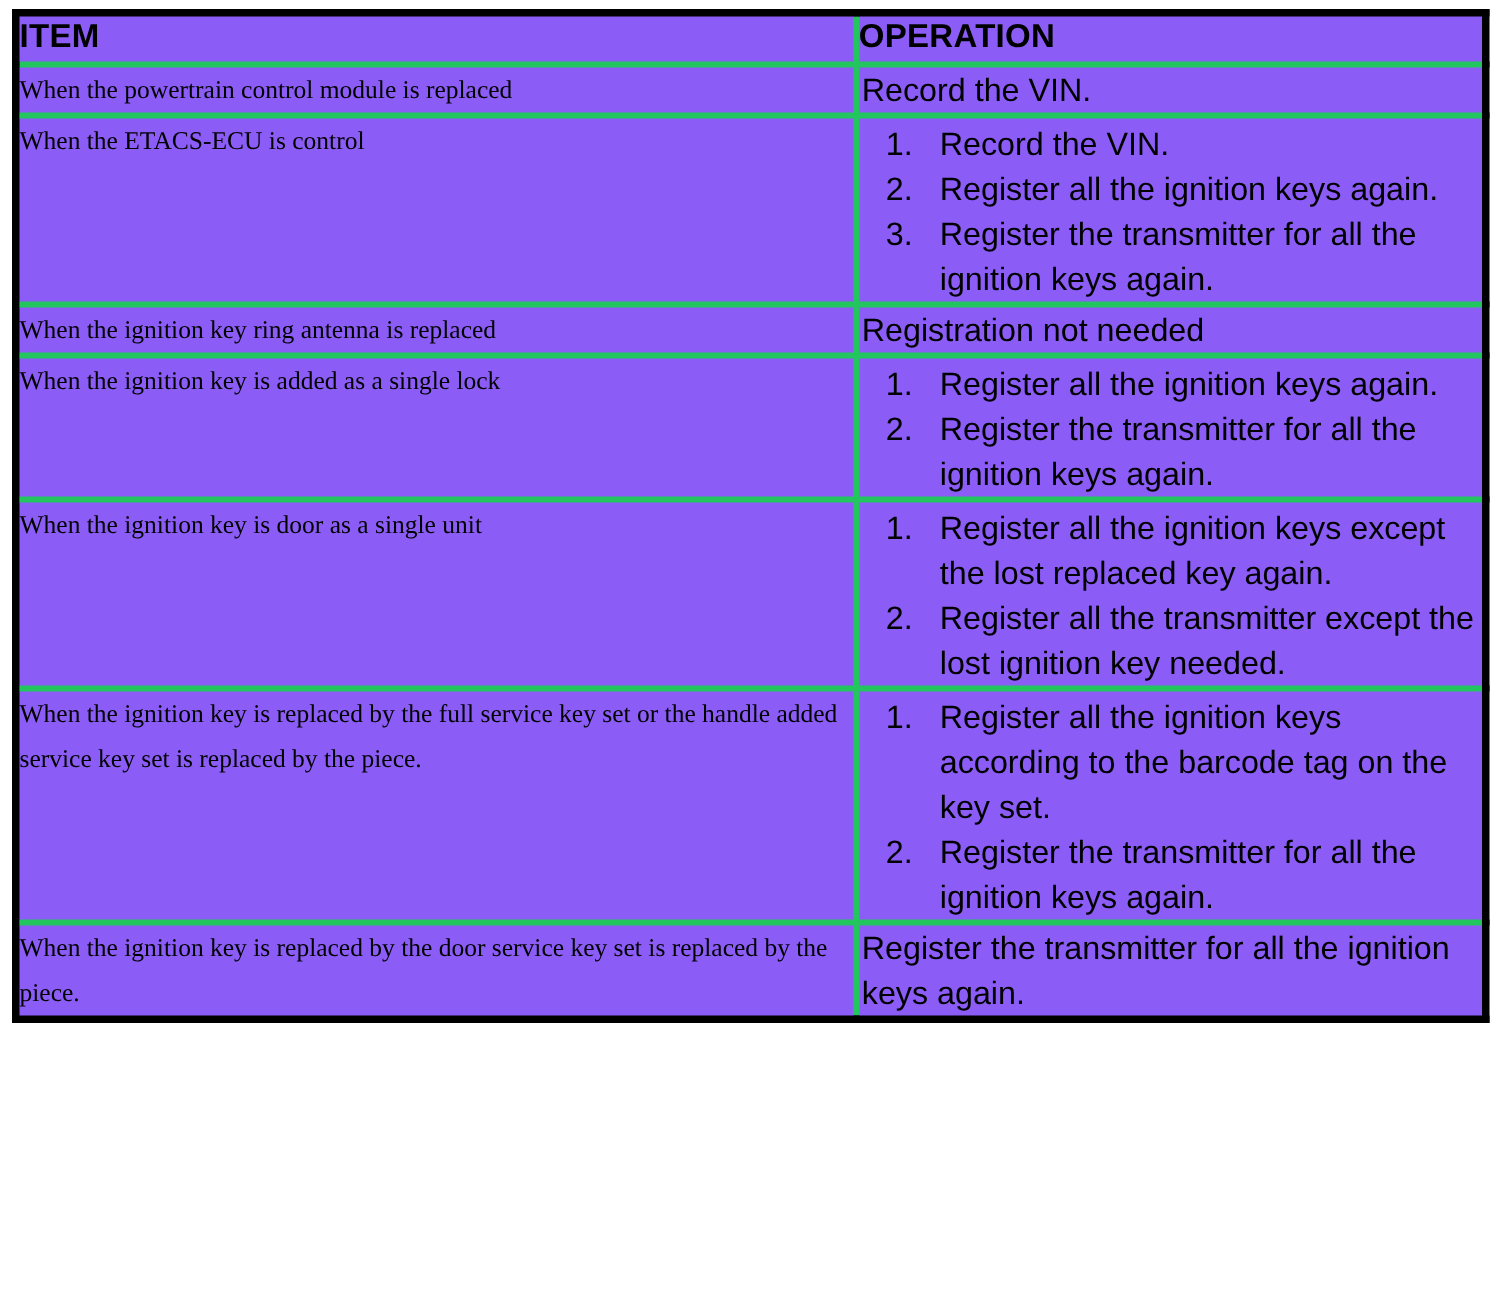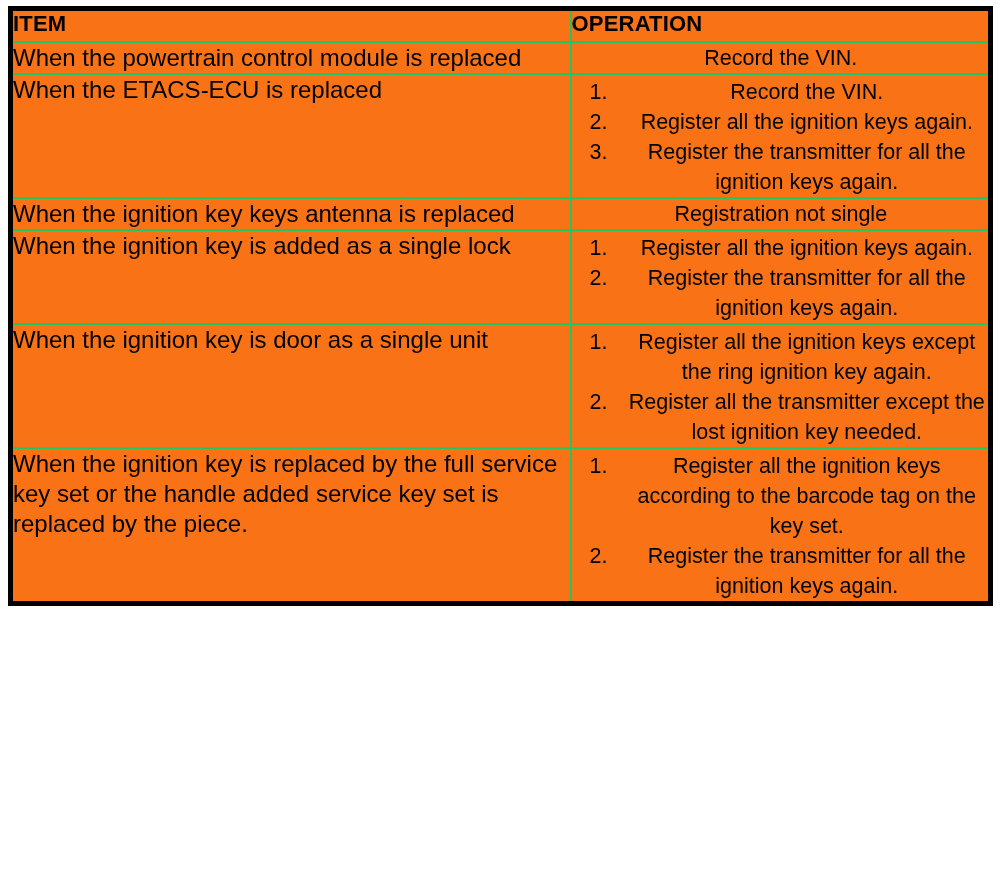--- a/index.html
+++ b/index.html
@@ -32,24 +32,24 @@
     table-layout: fixed;
     background: #ffffff;
     border: 5px solid #000000;
   }
 
   .spec-table col.col-item      { width: 560px; }
   .spec-table col.col-operation { width: 420px; }
 
   .spec-table td,
   .spec-table th {
-    border: 2px solid #22c55e;
+    border: 4px solid #22c55e;
     vertical-align: top;
     padding: 0;
-    background: #f97316;
+    background: #8b5cf6;
   }
 
   
   .hdr-cell {
     height: 30px;
     padding: 2px 0 2px 6px;
     text-align: left;
   }
   .hdr-text {
     display: block;
@@ -59,29 +59,29 @@
     letter-spacing: 0.2px;
     white-space: nowrap;
   }
 
   
   .item-cell {
     padding: 5px 8px 7px 8px;
   }
   .item-text {
     display: block;
-    font-size: 24px;
+    font-size: 17px;
     line-height: 30px;
     font-weight: normal;
+    font-family: Liberation Serif, serif;
   }
 
   
   .op-cell {
     padding: 5px 8px 7px 8px;
-    text-align: center;
   }
   .op-plain {
     display: block;
     font-size: 21.5px;
     line-height: 30px;
     padding-left: 2px;
   }
 
   
   ol.op-list {
@@ -139,42 +139,42 @@
     <tr>
           <td class="item-cell">
             <span class="item-text">When the powertrain control module is replaced</span>
           </td>
           <td class="op-cell">
             <span class="op-plain">Record the VIN.</span>
           </td>
         </tr>
         <tr>
           <td class="item-cell">
-            <span class="item-text">When the ETACS-ECU is replaced</span>
+            <span class="item-text">When the ETACS-ECU is control</span>
           </td>
           <td class="op-cell">
             <ol class="op-list">
               <li>
                 <span class="li-text">Record the VIN.</span>
               </li>
               <li>
                 <span class="li-text">Register all the ignition keys again.</span>
               </li>
               <li>
                 <span class="li-text">Register the transmitter for all the ignition keys again.</span>
               </li>
             </ol>
           </td>
         </tr>
         <tr>
           <td class="item-cell">
-            <span class="item-text">When the ignition key keys antenna is replaced</span>
-          </td>
-          <td class="op-cell">
-            <span class="op-plain">Registration not single</span>
+            <span class="item-text">When the ignition key ring antenna is replaced</span>
+          </td>
+          <td class="op-cell">
+            <span class="op-plain">Registration not needed</span>
           </td>
         </tr>
         <tr>
           <td class="item-cell">
             <span class="item-text">When the ignition key is added as a single lock</span>
           </td>
           <td class="op-cell">
             <ol class="op-list">
               <li>
                 <span class="li-text">Register all the ignition keys again.</span>
@@ -185,39 +185,47 @@
             </ol>
           </td>
         </tr>
         <tr>
           <td class="item-cell">
             <span class="item-text">When the ignition key is door as a single unit</span>
           </td>
           <td class="op-cell">
             <ol class="op-list">
               <li>
-                <span class="li-text">Register all the ignition keys except the ring ignition key again.</span>
+                <span class="li-text">Register all the ignition keys except the lost replaced key again.</span>
               </li>
               <li>
                 <span class="li-text">Register all the transmitter except the lost ignition key needed.</span>
               </li>
             </ol>
           </td>
         </tr>
         <tr>
           <td class="item-cell">
             <span class="item-text">When the ignition key is replaced by the full service key set or the handle added service key set is replaced by the piece.</span>
           </td>
           <td class="op-cell">
             <ol class="op-list">
               <li>
                 <span class="li-text">Register all the ignition keys according to the barcode tag on the key set.</span>
               </li>
               <li>
                 <span class="li-text">Register the transmitter for all the ignition keys again.</span>
               </li>
             </ol>
+          </td>
+        </tr>
+        <tr>
+          <td class="item-cell">
+            <span class="item-text">When the ignition key is replaced by the door service key set is replaced by the piece.</span>
+          </td>
+          <td class="op-cell">
+            <span class="op-plain">Register the transmitter for all the ignition keys again.</span>
           </td>
         </tr>
       </tbody>
   </table>
 
 </div>
 
 </body></html>

